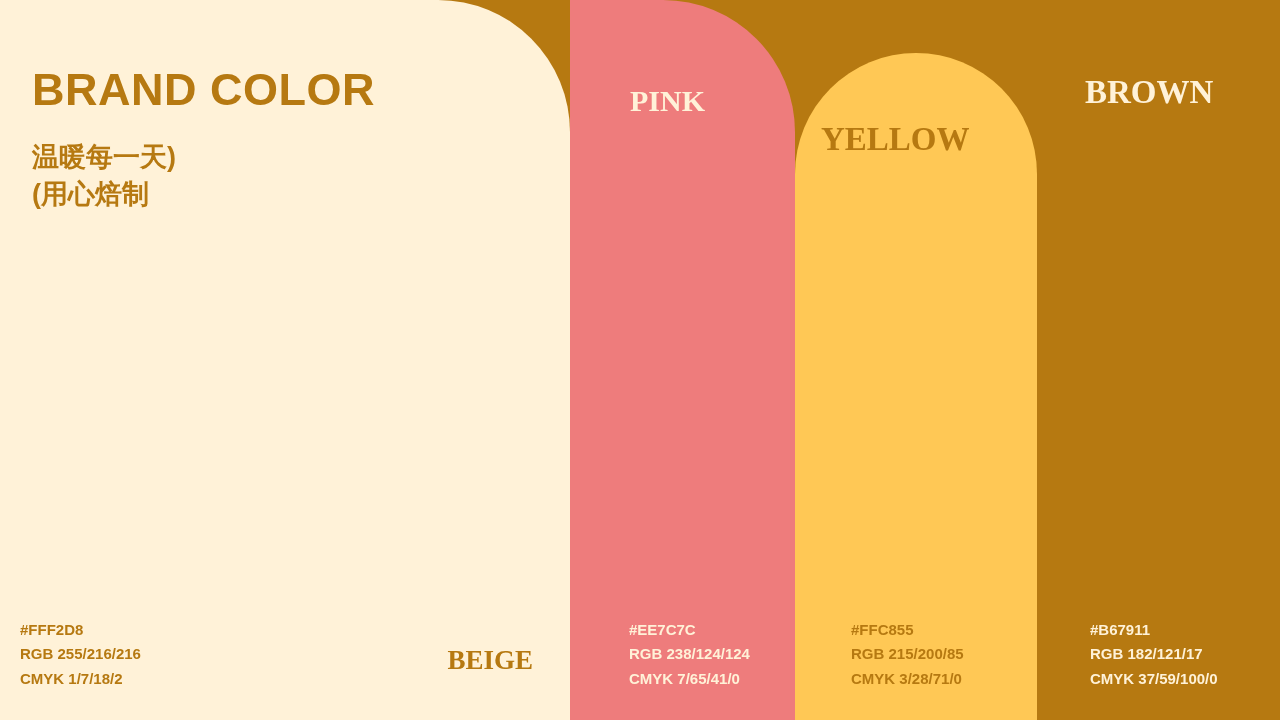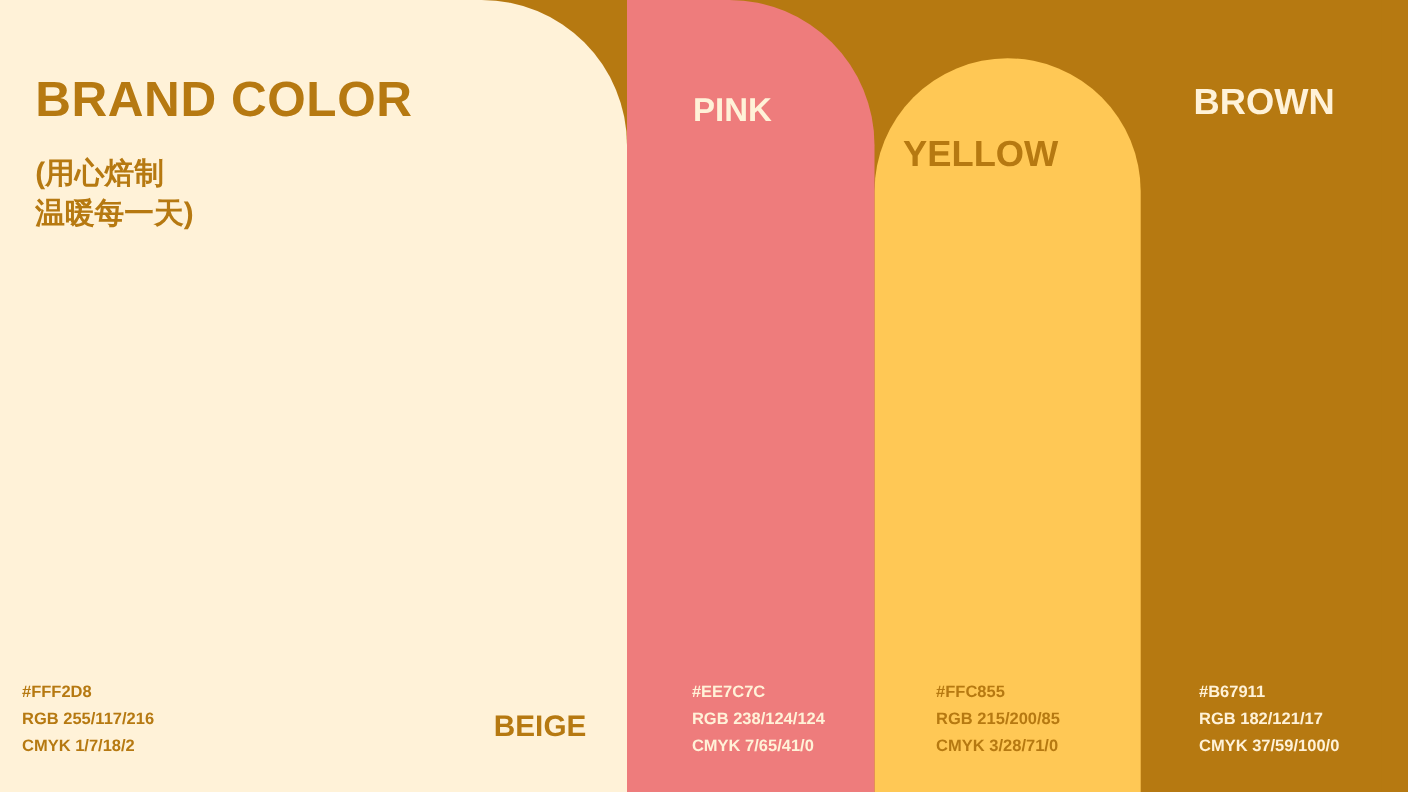--- a/index.html
+++ b/index.html
@@ -83,20 +83,21 @@
     line-height: 1.35;
   }
 
   .headline-sub-line { display: block; }
 
   
   .swatch-label {
     position: absolute;
     font-weight: bold;
     white-space: nowrap;
+    font-family: Liberation Serif, serif;
   }
 
   .label-brown {
     left: 1085px;
     top: 74px;
     font-size: 33px;
     color: #FFF2D8;
   }
 
   .label-pink {
@@ -144,36 +145,36 @@
 <div class="stage">
 
   <div class="panel panel-brown"></div>
   <div class="panel panel-yellow"></div>
   <div class="panel panel-pink"></div>
   <div class="panel panel-beige"></div>
 
   <div class="headline">
     <div class="headline-title">BRAND COLOR</div>
     <div class="headline-sub">
+      <span class="headline-sub-line">温暖每一天)</span>
       <span class="headline-sub-line">(用心焙制</span>
-      <span class="headline-sub-line">温暖每一天)</span>
     </div>
   </div>
 
   <div class="swatch-label label-brown">BROWN</div>
 
   <div class="swatch-label label-pink">PINK</div>
 
   <div class="swatch-label label-yellow">YELLOW</div>
 
   <div class="swatch-label label-beige">BEIGE</div>
 
   <div class="spec spec-beige">
     <span class="spec-line">#FFF2D8</span>
-    <span class="spec-line">RGB 255/117/216</span>
+    <span class="spec-line">RGB 255/216/216</span>
     <span class="spec-line">CMYK 1/7/18/2</span>
   </div>
 
   <div class="spec spec-pink">
     <span class="spec-line">#EE7C7C</span>
     <span class="spec-line">RGB 238/124/124</span>
     <span class="spec-line">CMYK 7/65/41/0</span>
   </div>
 
   <div class="spec spec-yellow">

